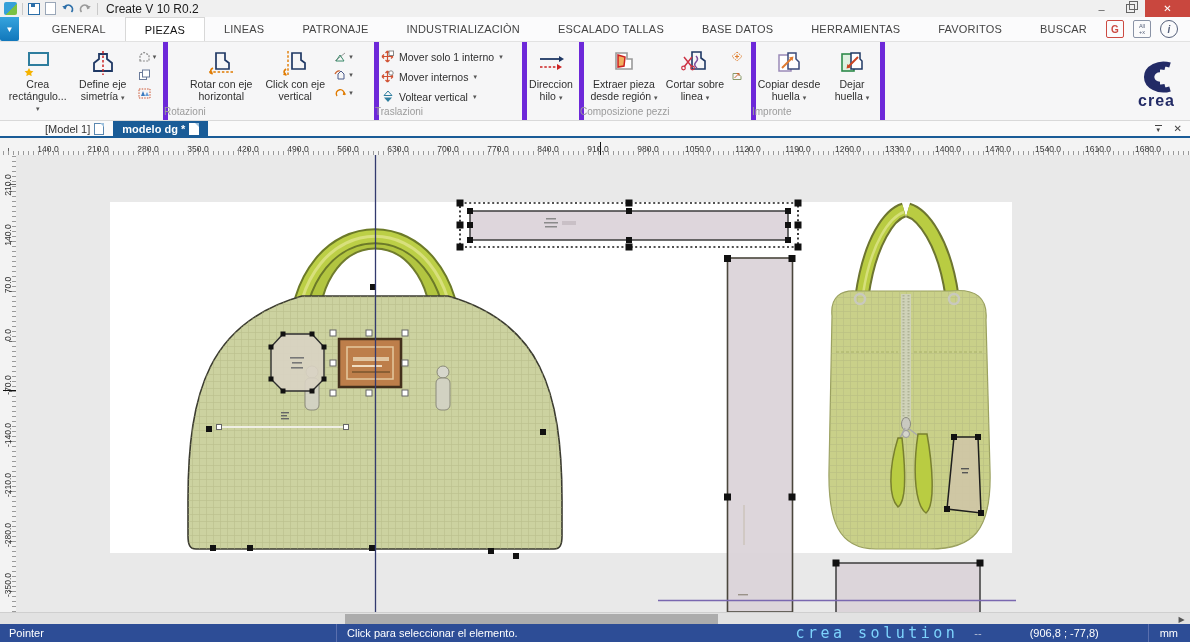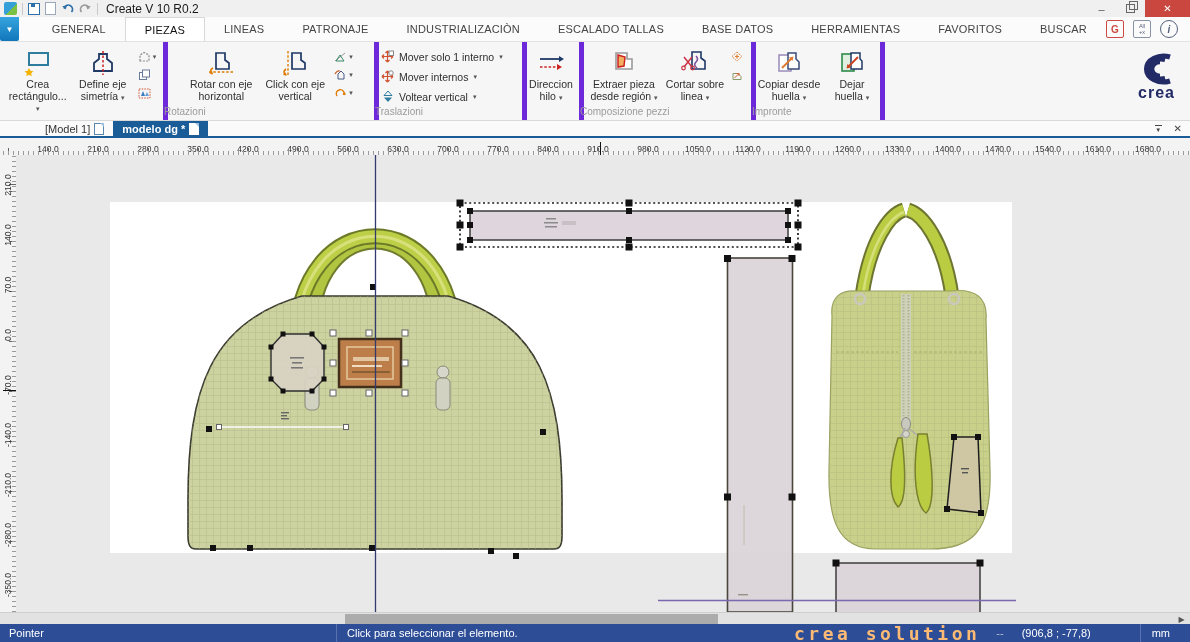--- a/index.html
+++ b/index.html
@@ -41,21 +41,21 @@
   .gflex{display:flex;align-items:flex-start;justify-content:center;padding-top:3px;height:60px}
   .glabel{position:absolute;bottom:3px;left:0;right:0;text-align:left;font-size:10px;color:#9b9b9b}
   .bigbtn{display:flex;flex-direction:column;align-items:center;padding:2px 1px 0;border-radius:3px}
   .bicon{height:32px;display:flex;align-items:center;justify-content:center}
   .blabel{font-size:10.5px;line-height:11.5px;text-align:center;color:#2f2f2f}
   .caret{font-size:7px;color:#555}
   .minicol{display:flex;flex-direction:column;gap:4px;padding:5px 2px 0 3px}
   .minibtn{display:flex;align-items:center;gap:2px;height:14px}
   .menucol{display:flex;flex-direction:column;padding:6px 6px 0 6px;gap:3px}
   .menurow{display:flex;align-items:center;gap:5px;font-size:10.5px;color:#2f2f2f;height:17px}
-  .crealogo{position:absolute;right:10px;top:8px}
+  .crealogo{position:absolute;right:10px;top:16px}
   
   .doctabs{position:absolute;top:121px;left:0;right:0;height:15px;background:#fafafa;
            border-bottom:2px solid #1a5c97;display:flex;align-items:stretch;font-size:11px}
   .dtab{display:flex;align-items:center;gap:4px;padding:0 9px;color:#333}
   .dtab:first-child{margin-left:36px}
   .dtab.active{background:#1a5c97;color:#fff;font-weight:bold}
   .page-icon{width:8px;height:10px;background:#fff;border:1px solid #5a87b0;position:relative}
   .dtab.active .page-icon{border-color:#fff}
   .page-icon:before{content:"";position:absolute;right:-1px;top:-1px;border:2px solid #9cc0dd;border-left-color:transparent;border-bottom-color:transparent}
   .dt-right{margin-left:auto;display:flex;align-items:center;gap:12px;padding-right:8px;color:#444}
@@ -89,24 +89,24 @@
   
   .hscroll{position:absolute;left:0;top:612px;right:0;height:12px;background:#e2e2e2;border-top:1px solid #cfcfcf}
   .hthumb{position:absolute;left:345px;top:1px;width:373px;height:10px;background:#acacac}
   .harrow{position:absolute;right:2px;top:0;width:13px;height:12px;display:flex;align-items:center;justify-content:center;font-size:8px;color:#555}
   
   .statusbar{position:absolute;left:0;top:624px;right:0;height:18px;background:#2d4d96;color:#fff;
              font-size:11px;display:flex;align-items:center}
   .sb-mode{width:327px;padding-left:9px}
   .sb-div{width:1px;height:100%;background:#5a6fae}
   .sb-hint{padding-left:10px;flex:1}
-  .sb-brand{font-family:"DejaVu Sans Mono",monospace;font-weight:bold;font-size:18px;letter-spacing:3.5px;color:#fdba74}
+  .sb-brand{font-family:"DejaVu Sans Mono",monospace;font-weight:normal;font-size:15px;letter-spacing:3.5px;color:#7dd3fc}
   .sb-dash{margin-left:16px;color:#b9c1d6}
-  .sb-coords{margin-left:18px;width:118px}
-  .sb-units{padding:0 20px 0 11px}
+  .sb-coords{margin-left:48px;width:118px}
+  .sb-units{padding:0 12px 0 11px}
 </style>
 </head>
 <body>
 
 <div class="titlebar">
   <div class="qat">
     <span class="appico"></span>
     <span class="qsep"></span>
     <span class="floppy"></span>
     <span class="docico"></span>

